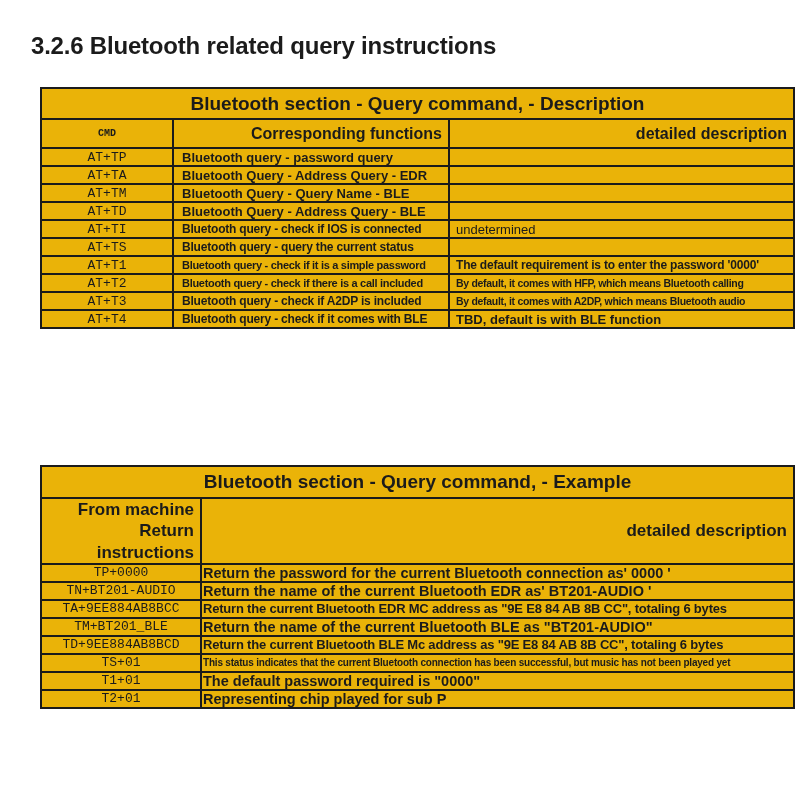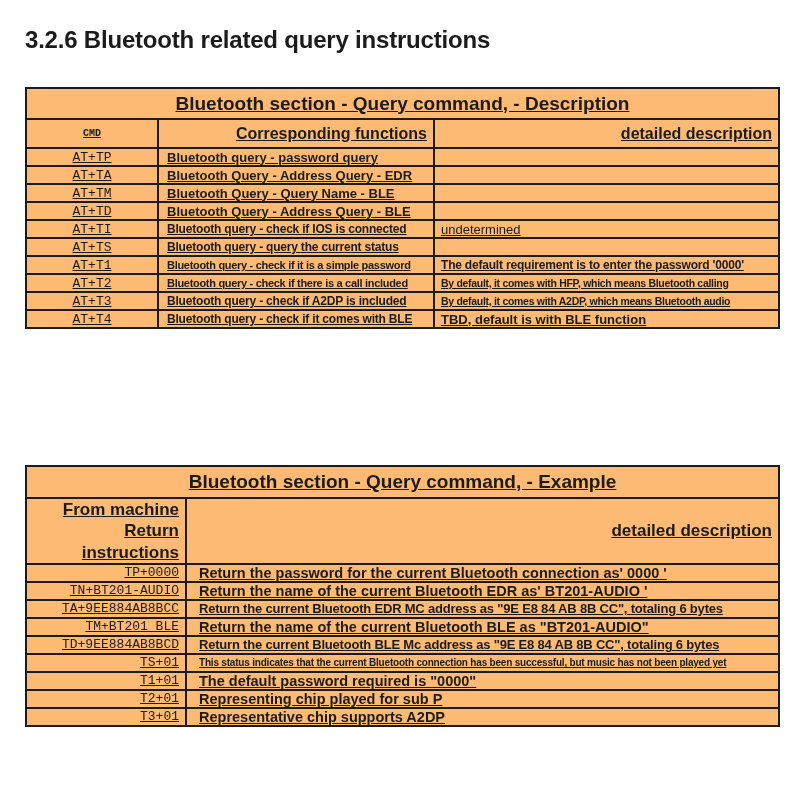--- a/index.html
+++ b/index.html
@@ -7,29 +7,28 @@
     width:800px;height:800px;
     background:#ffffff;
     font-family:"Liberation Sans",sans-serif;
     color:#1b1b1b;
     position:relative;
     overflow:hidden;
   }
   .page-heading{
     position:absolute;left:25px;top:26px;
     font-size:24px;font-weight:700;color:#1b1b1b;
-    letter-spacing:-0.2px;margin:0;
+    letter-spacing:-0.2px;margin:6px;
   }
   table{
-    position:absolute;left:25px;
+    position:absolute;left:40px;
     width:753px;
     border-collapse:collapse;
     table-layout:fixed;
-    background:#fdba74;
-    text-decoration:underline;
+    background:#eab308;
   }
   #tbl-desc{top:87px;}
   #tbl-example{top:465px;}
   td{
     border:2px solid #1b1b1b;
     padding:0 6px;
     vertical-align:middle;
     overflow:hidden;
     white-space:nowrap;
   }
@@ -51,25 +50,25 @@
     white-space:pre-line;height:32px;
   }
   #tbl-example .hdr{font-size:17px;}
   tr.data{height:18px;}
   td.cmd{
     font-family:"Liberation Mono","DejaVu Sans Mono",monospace;
     font-size:13px;text-align:center;
   }
   td.ret{
     font-family:"Liberation Mono","DejaVu Sans Mono",monospace;
-    font-size:13px;text-align:right;
+    font-size:13px;text-align:center;
   }
   td.func{font-size:13px;font-weight:700;padding-left:8px;}
   td.desc{font-size:13px;font-weight:700;}
-  #tbl-example td.desc{font-size:14.5px;padding-left:12px;}
+  #tbl-example td.desc{font-size:14.5px;padding-left:1px;}
   
   .md{font-size:12px !important;letter-spacing:-0.2px;}
   .sm{font-size:11px !important;letter-spacing:-0.3px;}
   .xs{font-size:10.5px !important;letter-spacing:-0.3px;}
   .xxs{font-size:10px !important;letter-spacing:-0.2px;}
   .fit13{font-size:13px !important;letter-spacing:-0.2px;}
   .norm{font-weight:400 !important;}
 </style>
 </head>
 <body>
@@ -183,18 +182,14 @@
     <td class="desc xxs">This status indicates that the current Bluetooth connection has been successful, but music has not been played yet</td>
   </tr>
   <tr class="data">
     <td class="ret">T1+01</td>
     <td class="desc">The default password required is "0000"</td>
   </tr>
   <tr class="data">
     <td class="ret">T2+01</td>
     <td class="desc">Representing chip played for sub P</td>
   </tr>
-  <tr class="data">
-    <td class="ret">T3+01</td>
-    <td class="desc">Representative chip supports A2DP</td>
-  </tr>
 </tbody>
   </table>
 
 </body></html>

